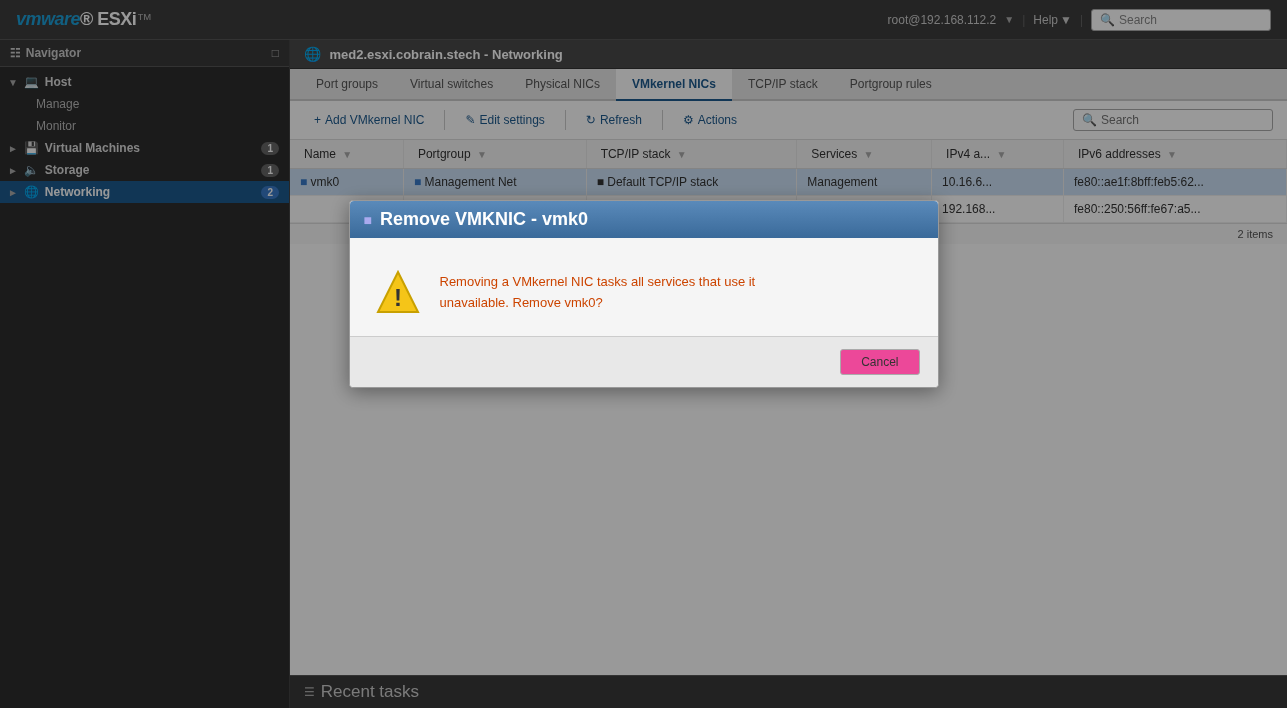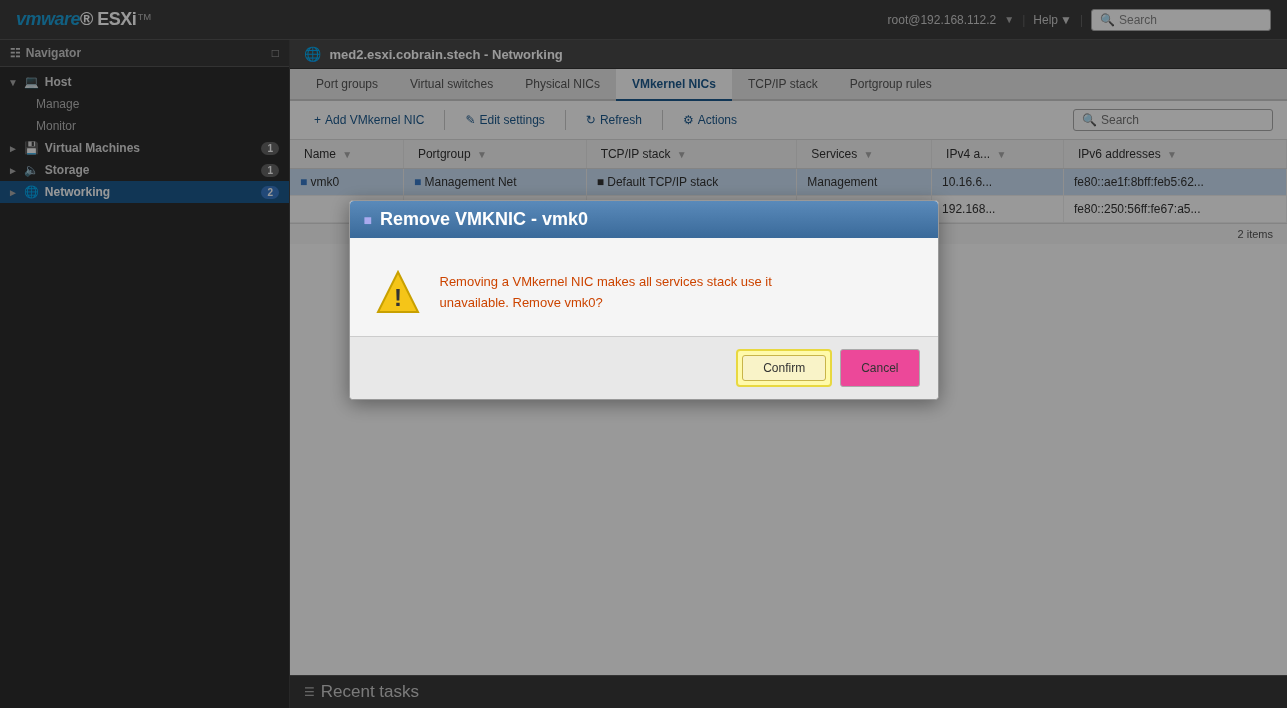--- a/index.html
+++ b/index.html
@@ -486,24 +486,21 @@
     <div id="dialog-header">
       <span style="color:#aae; font-size:14px;">■</span>
       <span class="dialog-title">Remove VMKNIC - vmk0</span>
     </div>
     <div id="dialog-body">
       <svg class="warning-icon" viewBox="0 0 48 48" xmlns="http://www.w3.org/2000/svg">
         <polygon points="24,4 44,44 4,44" fill="#f5c518" stroke="#c8a000" stroke-width="2"></polygon>
         <text x="24" y="38" text-anchor="middle" font-size="24" font-weight="bold" fill="#333">!</text>
       </svg>
       <div class="dialog-message">
-        <span>Removing a VMkernel NIC makes all services stack use it</span><br>
+        <span>Removing a VMkernel NIC tasks all services that use it</span><br>
         <span>unavailable. Remove vmk0?</span>
       </div>
     </div>
     <div id="dialog-footer">
-      <div class="confirm-highlight">
-        <button class="dialog-btn confirm">Confirm</button>
-      </div>
       <button class="dialog-btn cancel">Cancel</button>
     </div>
   </div>
 </div>
 
 </body></html>

